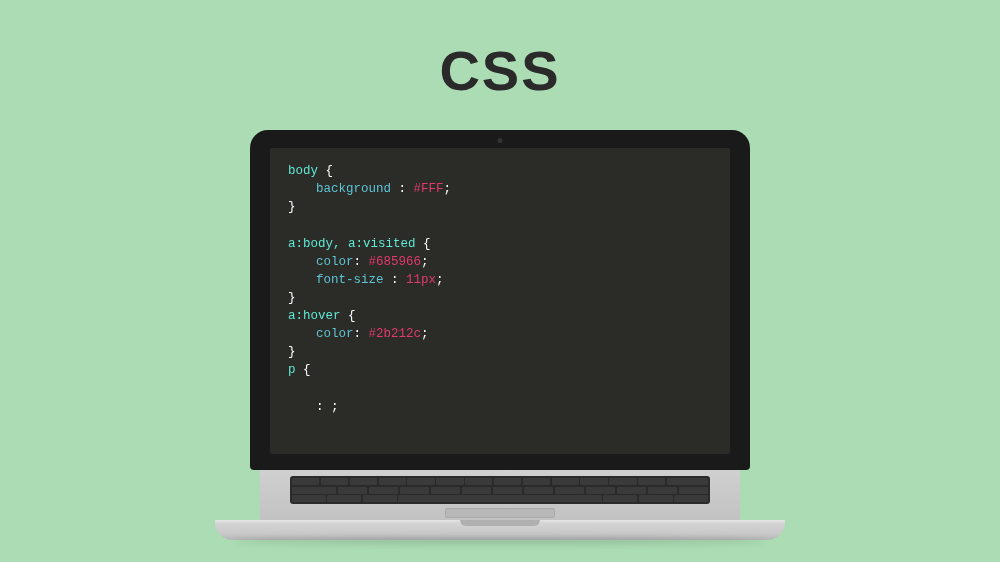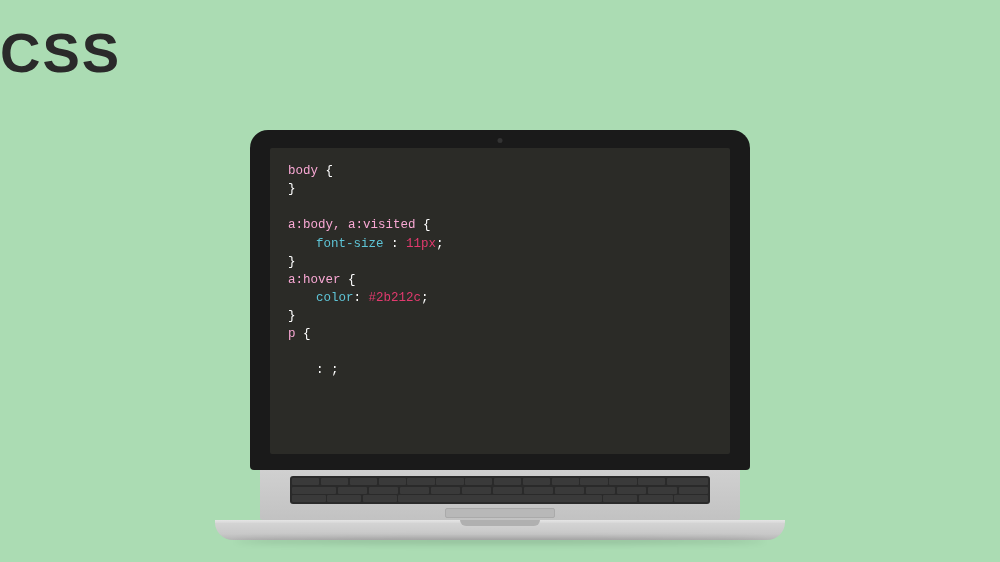--- a/index.html
+++ b/index.html
@@ -5,24 +5,25 @@
   * { margin: 0; padding: 0; box-sizing: border-box; }
   body {
     width: 1000px;
     height: 562px;
     background: #abdcb3;
     font-family: Arial, sans-serif;
     overflow: hidden;
     position: relative;
   }
   .title {
+    text-align: center;
     font-size: 56px;
     font-weight: 900;
     color: #2a2a2a;
-    margin-top: 20px;
+    margin-top: 38px;
     letter-spacing: 2px;
   }
   .laptop {
     position: absolute;
     left: 50%;
     top: 130px;
     transform: translateX(-50%);
     width: 570px;
   }
   .screen-bezel {
@@ -49,21 +50,21 @@
     height: 100%;
     background: #2b2b27;
     border-radius: 2px;
     padding: 14px 18px;
     font-family: 'Courier New', monospace;
     font-size: 12.5px;
     line-height: 1.45;
     color: #fff;
     overflow: hidden;
   }
-  .sel { color: #f9a8d4; }
+  .sel { color: #5eead4; }
   .brace { color: #fff; }
   .prop { color: #5ec4d6; }
   .val { color: #e23a6e; }
   .ind { display: inline-block; width: 28px; }
   .base {
     width: 570px;
     height: 20px;
     background: linear-gradient(to bottom, #d7d7d7 0%, #c8c8c8 70%, #b5b5b5 100%);
     border-radius: 2px 2px 18px 18px;
     margin: 0 auto;
@@ -149,23 +150,25 @@
 </head>
 <body>
 
 <div class="title">CSS</div>
 
 <div class="laptop">
   <div class="screen-bezel">
     <div class="camera"></div>
     <div class="screen" id="screen">
         <div class="line"><span class="sel">body</span> <span class="brace">{</span></div>
+        <div class="line"><span class="ind"></span><span class="prop">background</span> : <span class="val">#FFF</span>;</div>
         <div class="line"><span class="brace">}</span></div>
         <div class="line">&nbsp;</div>
         <div class="line"><span class="sel">a:body, a:visited</span> <span class="brace">{</span></div>
+        <div class="line"><span class="ind"></span><span class="prop">color</span>: <span class="val">#685966</span>;</div>
         <div class="line"><span class="ind"></span><span class="prop">font-size</span> : <span class="val">11px</span>;</div>
         <div class="line"><span class="brace">}</span></div>
         <div class="line"><span class="sel">a:hover</span> <span class="brace">{</span></div>
         <div class="line"><span class="ind"></span><span class="prop">color</span>: <span class="val">#2b212c</span>;</div>
         <div class="line"><span class="brace">}</span></div>
         <div class="line"><span class="sel">p</span> <span class="brace">{</span></div>
         <div class="line">&nbsp;</div>
         <div class="line"><span class="ind"></span>: ;</div>
       </div>
   </div>

